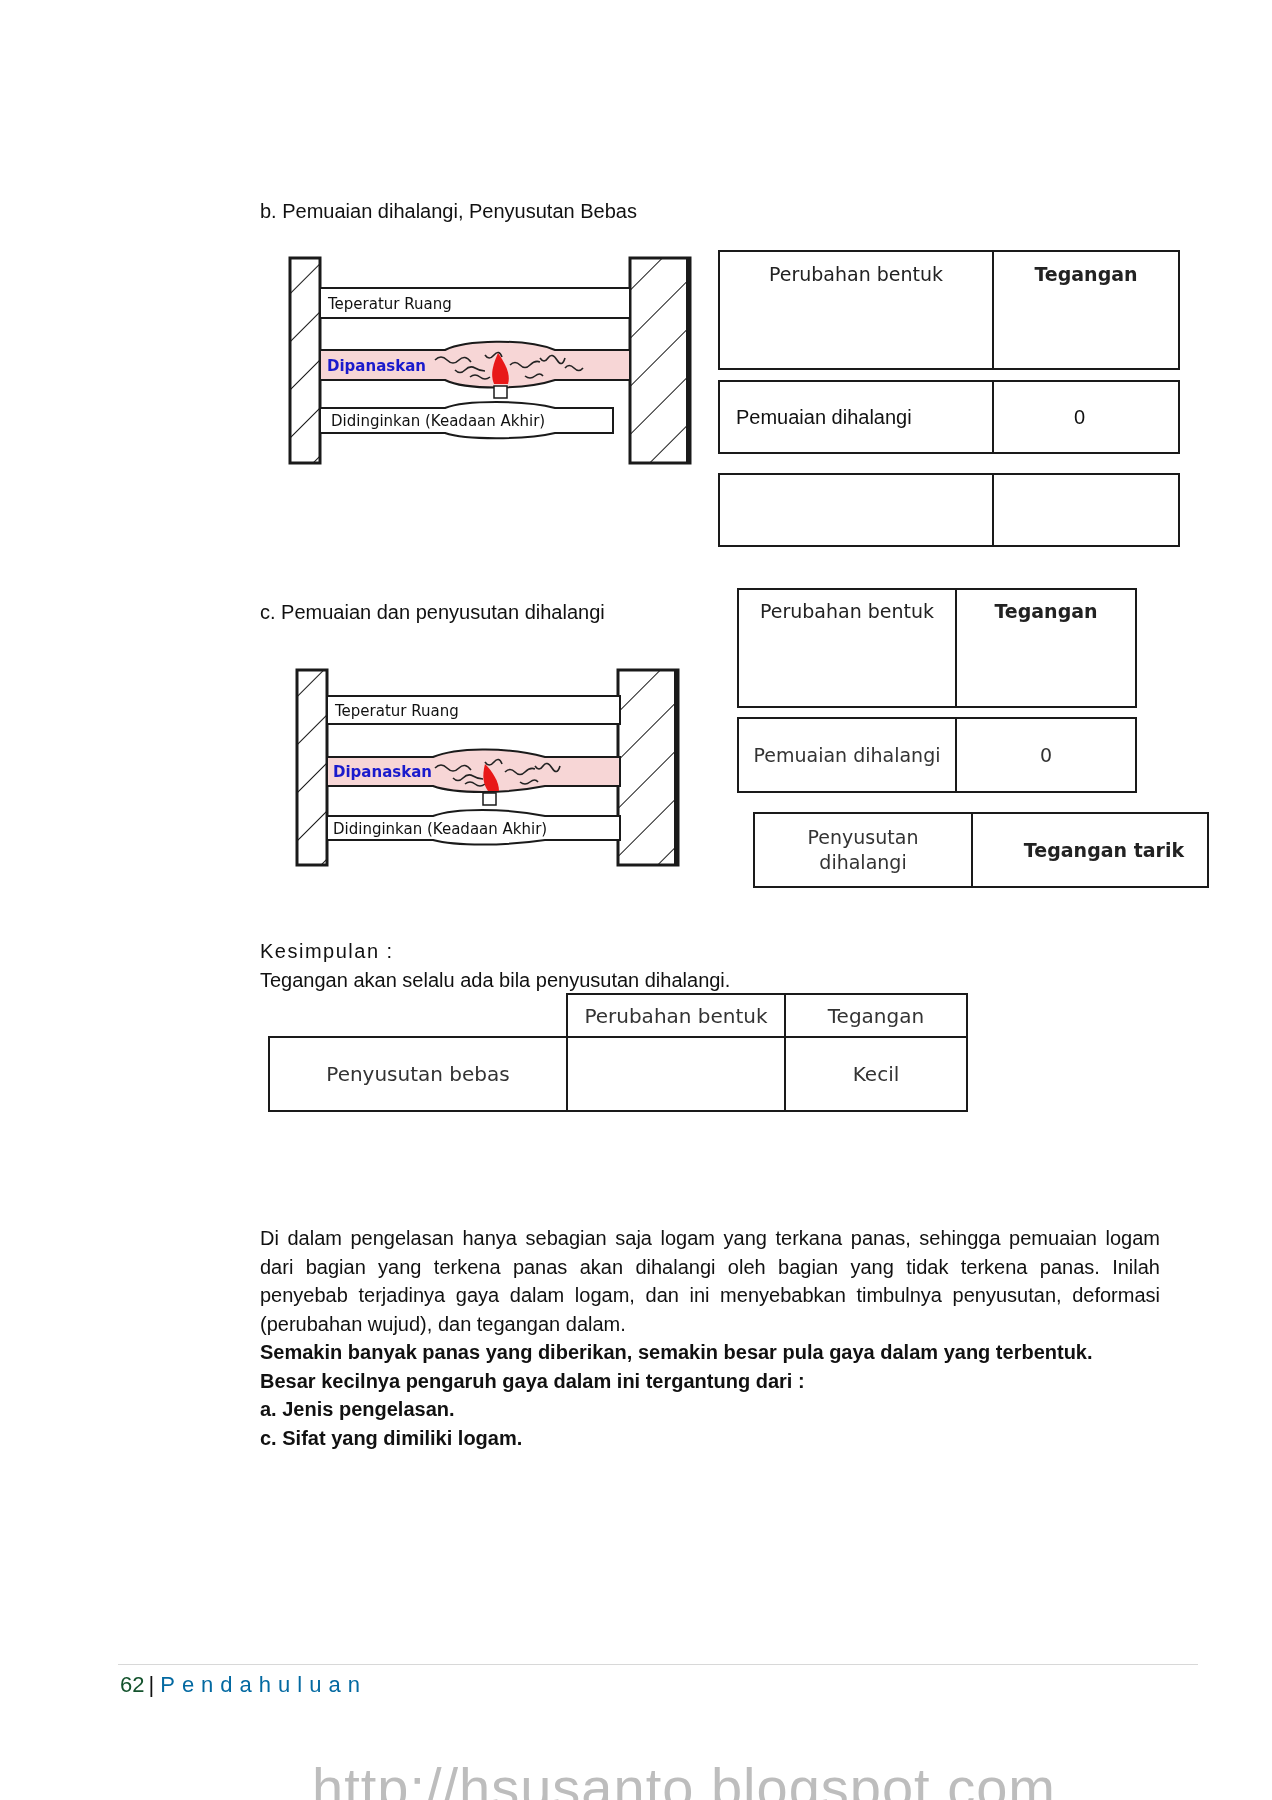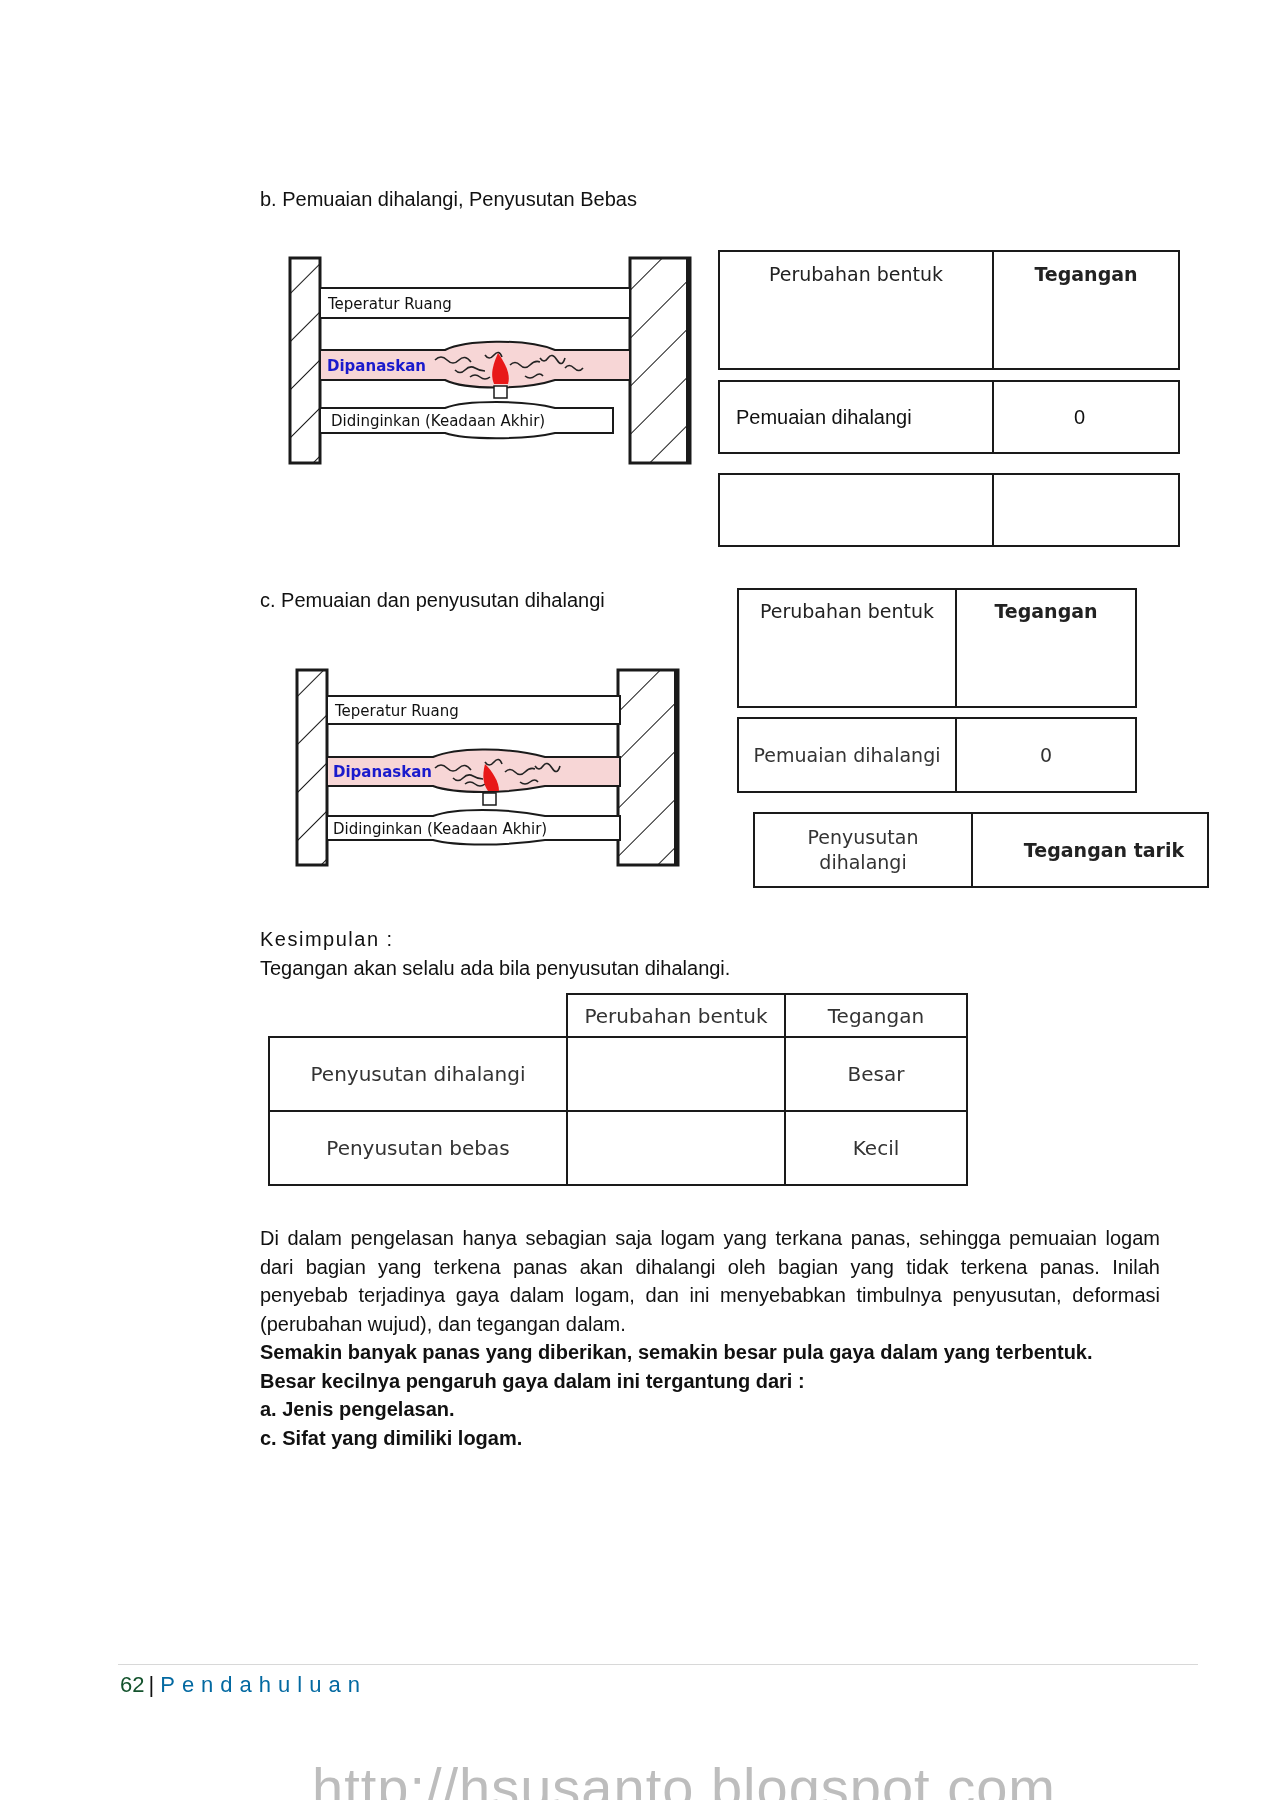--- a/index.html
+++ b/index.html
@@ -1,19 +1,19 @@
 <!DOCTYPE html>
 <html><head>
 <meta charset="utf-8">
 <style>
   html, body { margin: 0; padding: 0; background: #ffffff; }
   body { width: 1272px; height: 1800px; position: relative; overflow: hidden;
          font-family: "Liberation Sans", "DejaVu Sans", sans-serif; color: #111; }
   .abs { position: absolute; }
-  .heading { font-size: 20px; color: #111; white-space: nowrap; }
+  .heading { font-size: 20px; color: #111; white-space: nowrap; margin-top: 12px; }
   
   .diagram { position: absolute; }
   .diagram svg { display: block; }
   .dlabel { font-family: "DejaVu Sans", sans-serif; font-size: 15px; fill: #111; }
   .dlabel-blue { font-family: "DejaVu Sans", sans-serif; font-size: 15px; font-weight: bold; fill: #1a1acc; }
   
   .tbox { position: absolute; border: 2px solid #1a1a1a; display: flex; box-sizing: border-box; background:#fff; }
   .tbox .c1 { border-right: 2px solid #1a1a1a; display: flex; align-items: center; justify-content: center; box-sizing: border-box; }
   .tbox .c2 { flex: 1; display: flex; align-items: center; justify-content: center; box-sizing: border-box; }
   .thead { font-family: "DejaVu Sans", sans-serif; font-size: 19px; color: #222; }
@@ -151,25 +151,20 @@
 <div class="abs heading" style="left:260px; top:957px;">Tegangan akan selalu ada bila penyusutan dihalangi.</div>
 
 <table class="sumtable" style="left:268px; top:993px;">
   <tbody>
       <tr>
     <td class="blank" style="width:297px; height:42px;"></td>
     <td style="width:216px;">Perubahan bentuk</td>
     <td style="width:180px;">Tegangan</td>
   </tr>
   <tr>
-    <td style="height:72px;">Penyusutan dihalangi</td>
-    <td></td>
-    <td>Besar</td>
-  </tr>
-  <tr>
     <td style="height:72px;margin-left:9px;">Penyusutan bebas</td>
     <td></td>
     <td>Kecil</td>
   </tr>
 </tbody>
   </table>
 
 <div class="para" style="top:1224px;">
   <p>Di dalam pengelasan hanya sebagian saja logam yang terkana panas, sehingga pemuaian logam dari bagian yang terkena panas akan dihalangi oleh bagian yang tidak terkena panas. Inilah penyebab terjadinya gaya dalam logam, dan ini menyebabkan timbulnya penyusutan, deformasi (perubahan wujud), dan tegangan dalam.</p>
   <span class="line">Semakin banyak panas yang diberikan, semakin besar pula gaya dalam yang terbentuk.</span>

